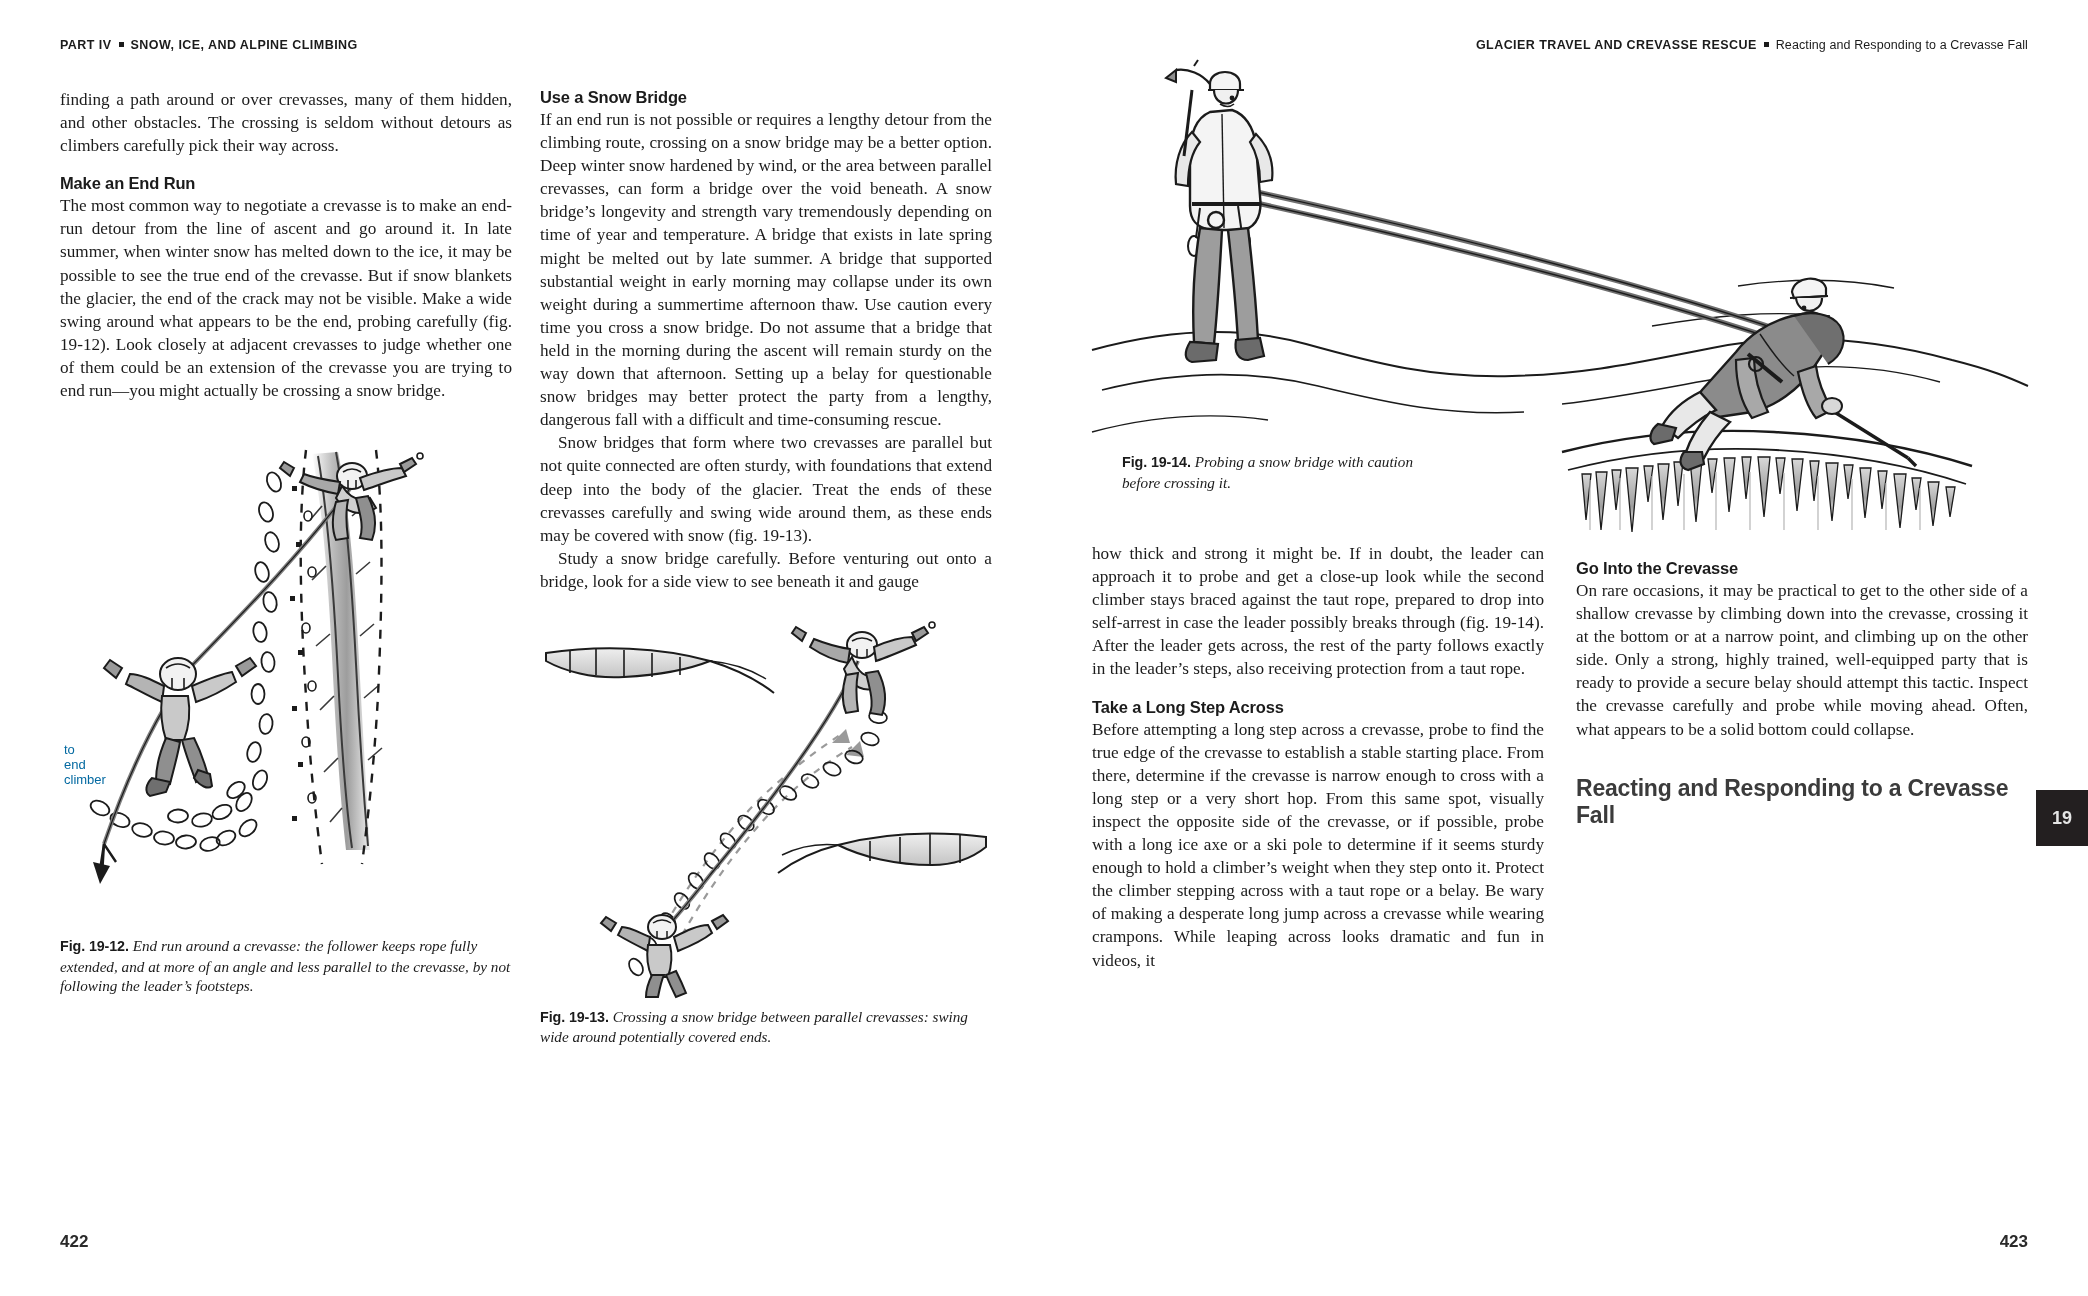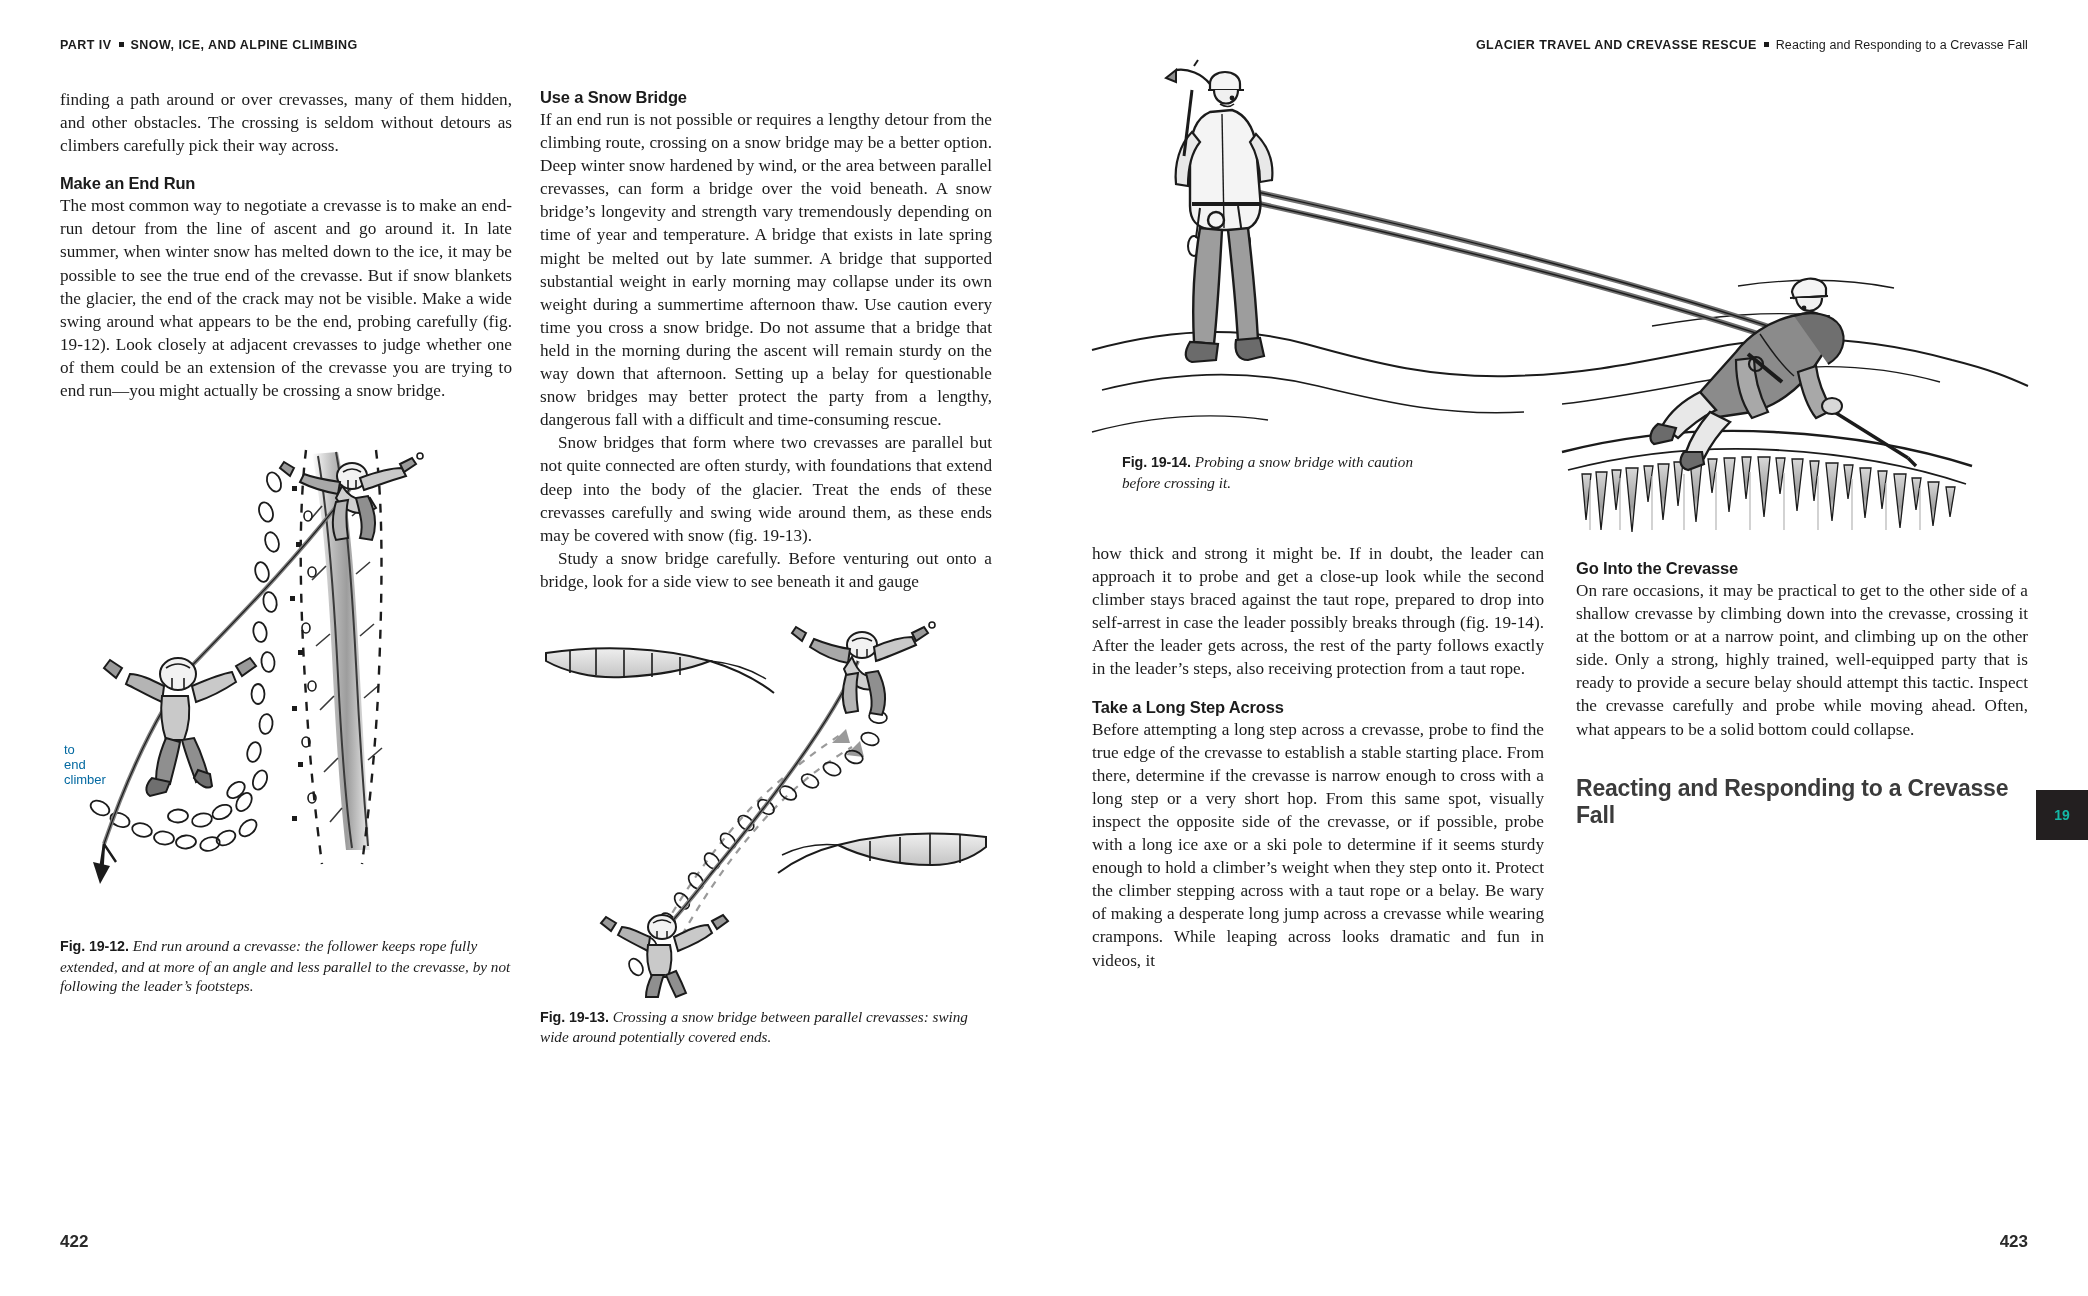--- a/index.html
+++ b/index.html
@@ -115,25 +115,25 @@
     color: #2a2a2a;
   }
   .folio-left  { left: 60px; }
   .folio-right { right: 60px; }
 
   .chapter-tab {
     position: absolute;
     right: 0;
     top: 790px;
     width: 52px;
-    height: 50px;
+    height: 56px;
     background: #231f20;
-    color: #14b8a6;
+    color: #e5e5e5;
     font-family: "Liberation Sans", sans-serif;
-    font-size: 14px;
+    font-size: 18px;
     font-weight: 700;
     display: flex;
     align-items: center;
     justify-content: center;
   }
 
   
   .figbox { position: relative; }
   .fig-1912 { height: 480px; margin-top: 44px; }
   .fig-1913 { height: 380px; margin-top: 24px; }

